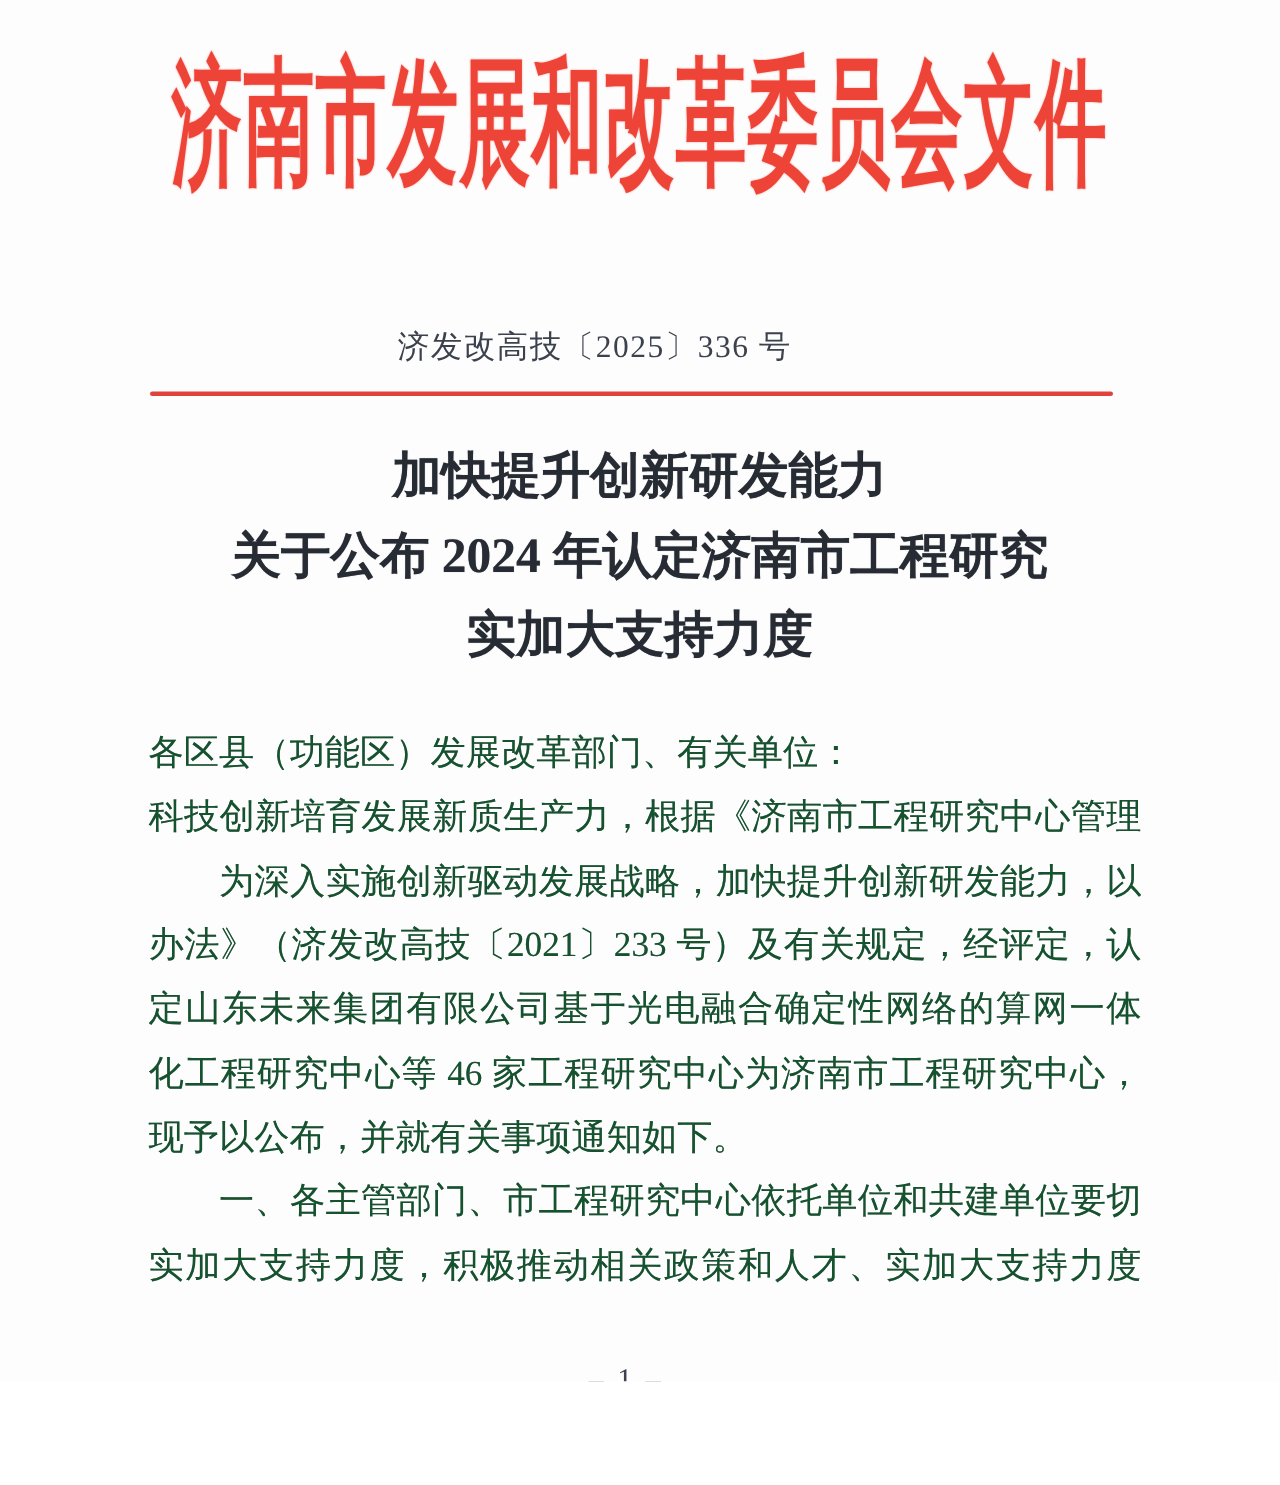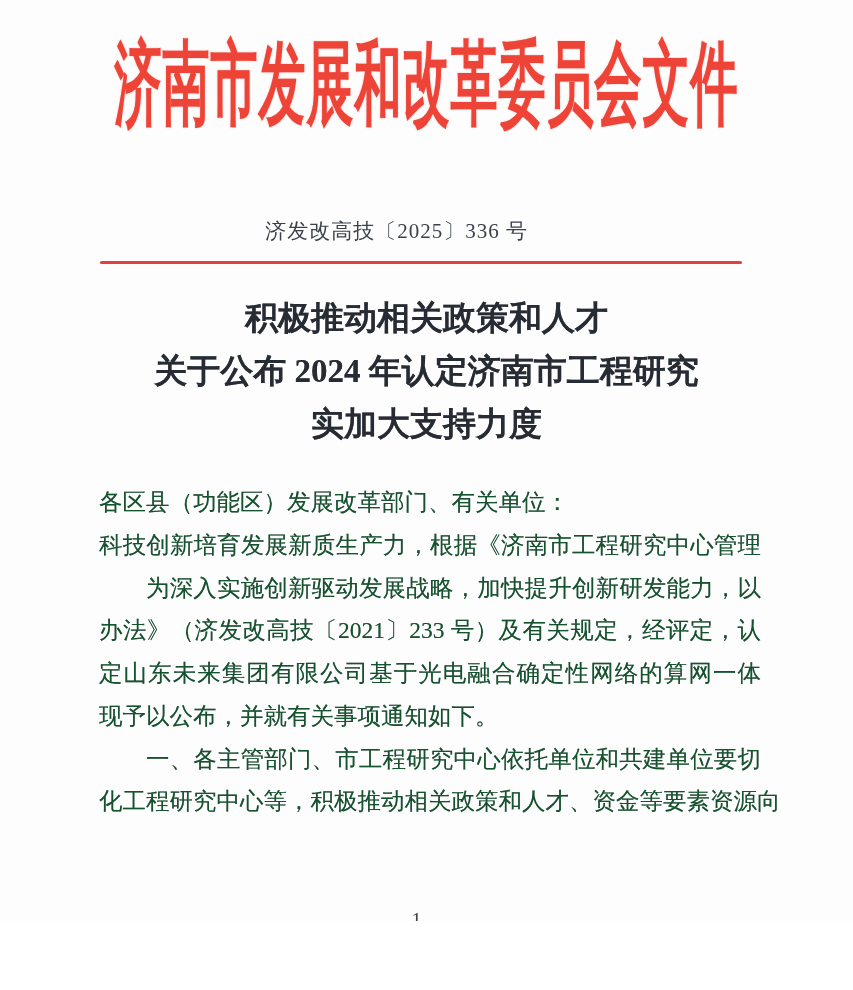--- a/index.html
+++ b/index.html
@@ -123,34 +123,35 @@
 
   <div class="banner">
     <span class="banner-text">济南市发展和改革委员会文件</span>
   </div>
 
   <div class="doc-number">济发改高技〔2025〕336 号</div>
 
   <div class="red-divider"></div>
 
   <div class="title">
-    <div class="title-line">积极推动相关政策和人才</div>
+    <div class="title-line">加快提升创新研发能力</div>
     <div class="title-line">关于公布 2024 年认定济南市工程研究</div>
     <div class="title-line">实加大支持力度</div>
   </div>
 
   <div class="body-text">
     <div class="line">各区县（功能区）发展改革部门、有关单位：</div>
     <div class="line fill">科技创新培育发展新质生产力，根据《济南市工程研究中心管理</div>
     <div class="line ind fill">为深入实施创新驱动发展战略，加快提升创新研发能力，以</div>
     <div class="line fill">办法》（济发改高技〔2021〕233 号）及有关规定，经评定，认</div>
     <div class="line fill">定山东未来集团有限公司基于光电融合确定性网络的算网一体</div>
+    <div class="line fill">化工程研究中心等 46 家工程研究中心为济南市工程研究中心，</div>
     <div class="line">现予以公布，并就有关事项通知如下。</div>
     <div class="line ind fill">一、各主管部门、市工程研究中心依托单位和共建单位要切</div>
-    <div class="line fill">化工程研究中心等，积极推动相关政策和人才、资金等要素资源向</div>
+    <div class="line fill">实加大支持力度，积极推动相关政策和人才、实加大支持力度</div>
   </div>
 
   <div class="page-number">– 1 –</div>
 
   <div class="smudge smudge-a"></div>
   <div class="smudge smudge-b"></div>
 
 </div>
 
 </body></html>

